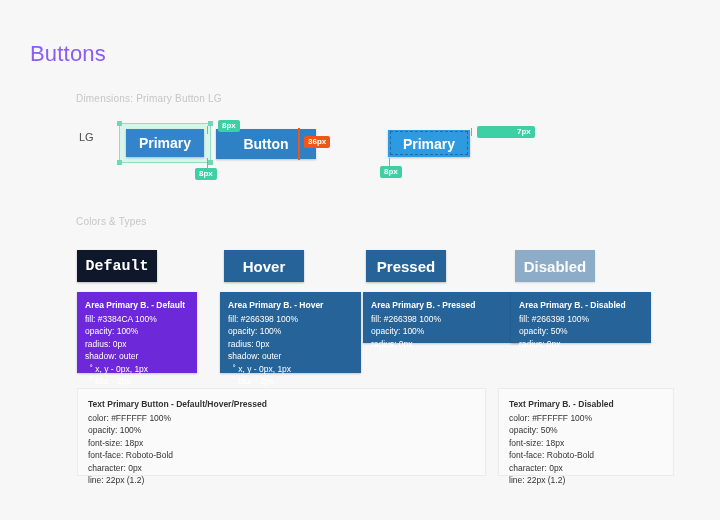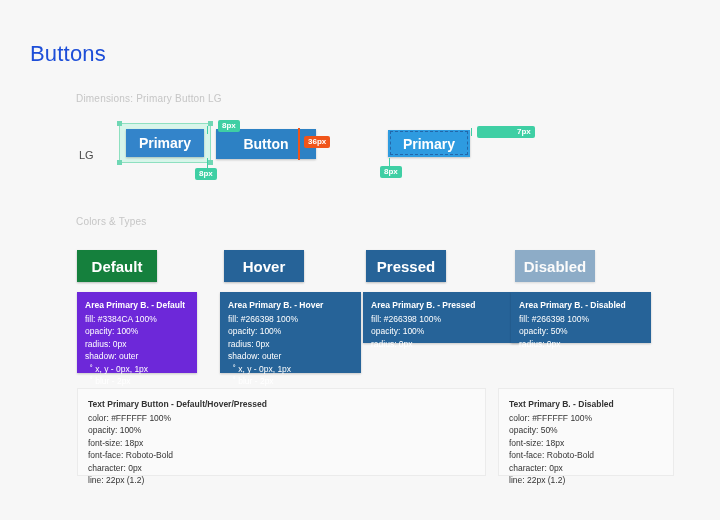--- a/index.html
+++ b/index.html
@@ -12,41 +12,40 @@
     position: relative;
     overflow: hidden;
   }
 
   .page-title {
     position: absolute;
     left: 30px;
     top: 41px;
     font-size: 22px;
     font-weight: 400;
-    color: #1d4ed8;
+    color: #8b5cf6;
     letter-spacing: 0.2px;
   }
 
   .section-label {
     position: absolute;
     font-size: 10px;
     color: #c6c6c6;
     letter-spacing: 0.2px;
   }
   .section-label.dimensions { left: 76px; top: 93px; }
   .section-label.colors     { left: 76px; top: 216px; }
 
   
   .lg-label {
     position: absolute;
     left: 79px;
     top: 131px;
     font-size: 11px;
     color: #4a4a4a;
-    margin-top: 18px;
   }
 
   
   .sel-frame {
     position: absolute;
     left: 119px;
     top: 123px;
     width: 92px;
     height: 40px;
     background: #d8f5ea;
@@ -134,21 +133,21 @@
     display: flex;
     align-items: center;
     justify-content: center;
     font-weight: bold;
     font-size: 15px;
     color: #ffffff;
     height: 32px;
     width: 80px;
     box-shadow: 0 1px 2px rgba(0,0,0,0.25);
   }
-  .state-btn.default  { left: 77px;  top: 250px; background: #15803d; }
+  .state-btn.default  { left: 77px;  top: 250px; background: #0f172a; font-family: Liberation Mono, monospace; }
   .state-btn.hover    { left: 224px; top: 250px; background: #266398; }
   .state-btn.pressed  { left: 366px; top: 250px; background: #266398; }
   .state-btn.disabled { left: 515px; top: 250px; background: #266398; opacity: 0.5; }
 
   
   .spec-box {
     position: absolute;
     padding: 7px 8px 8px 8px;
     color: #ffffff;
     font-size: 8.5px;

